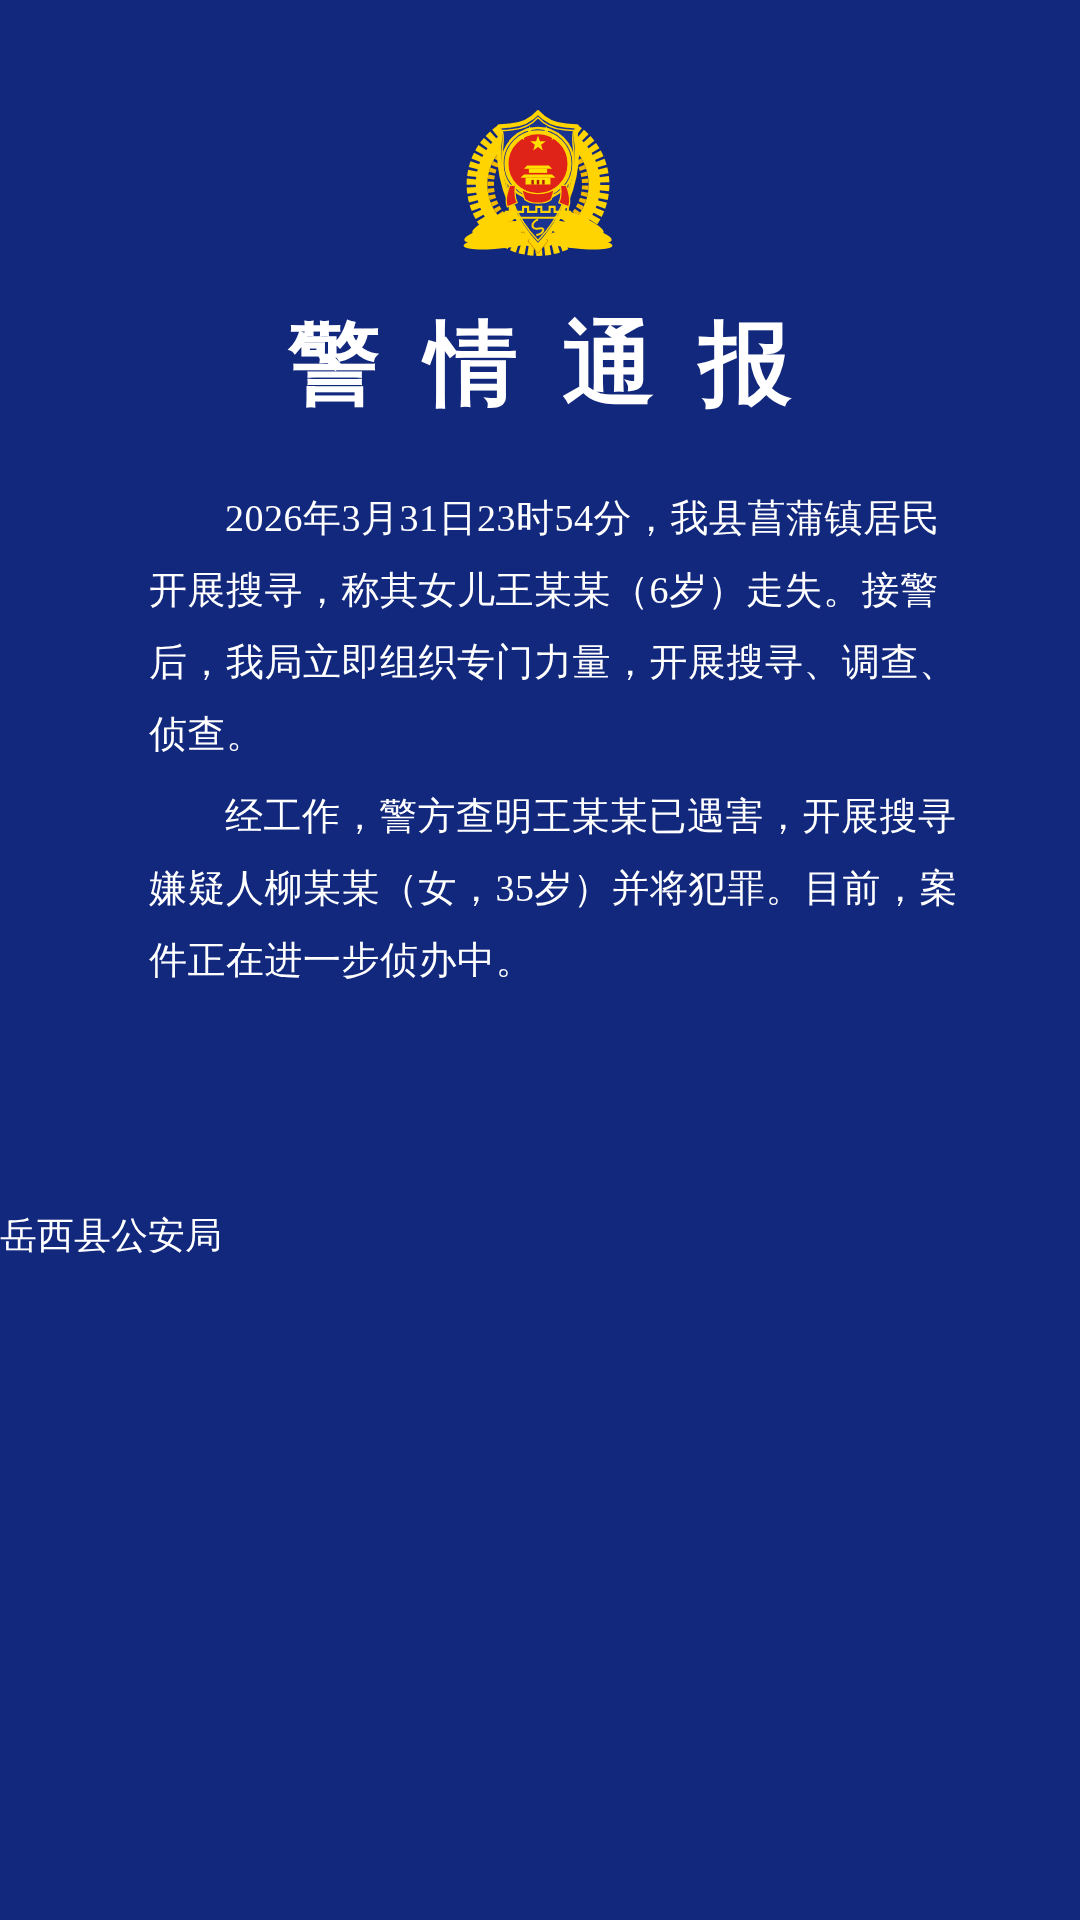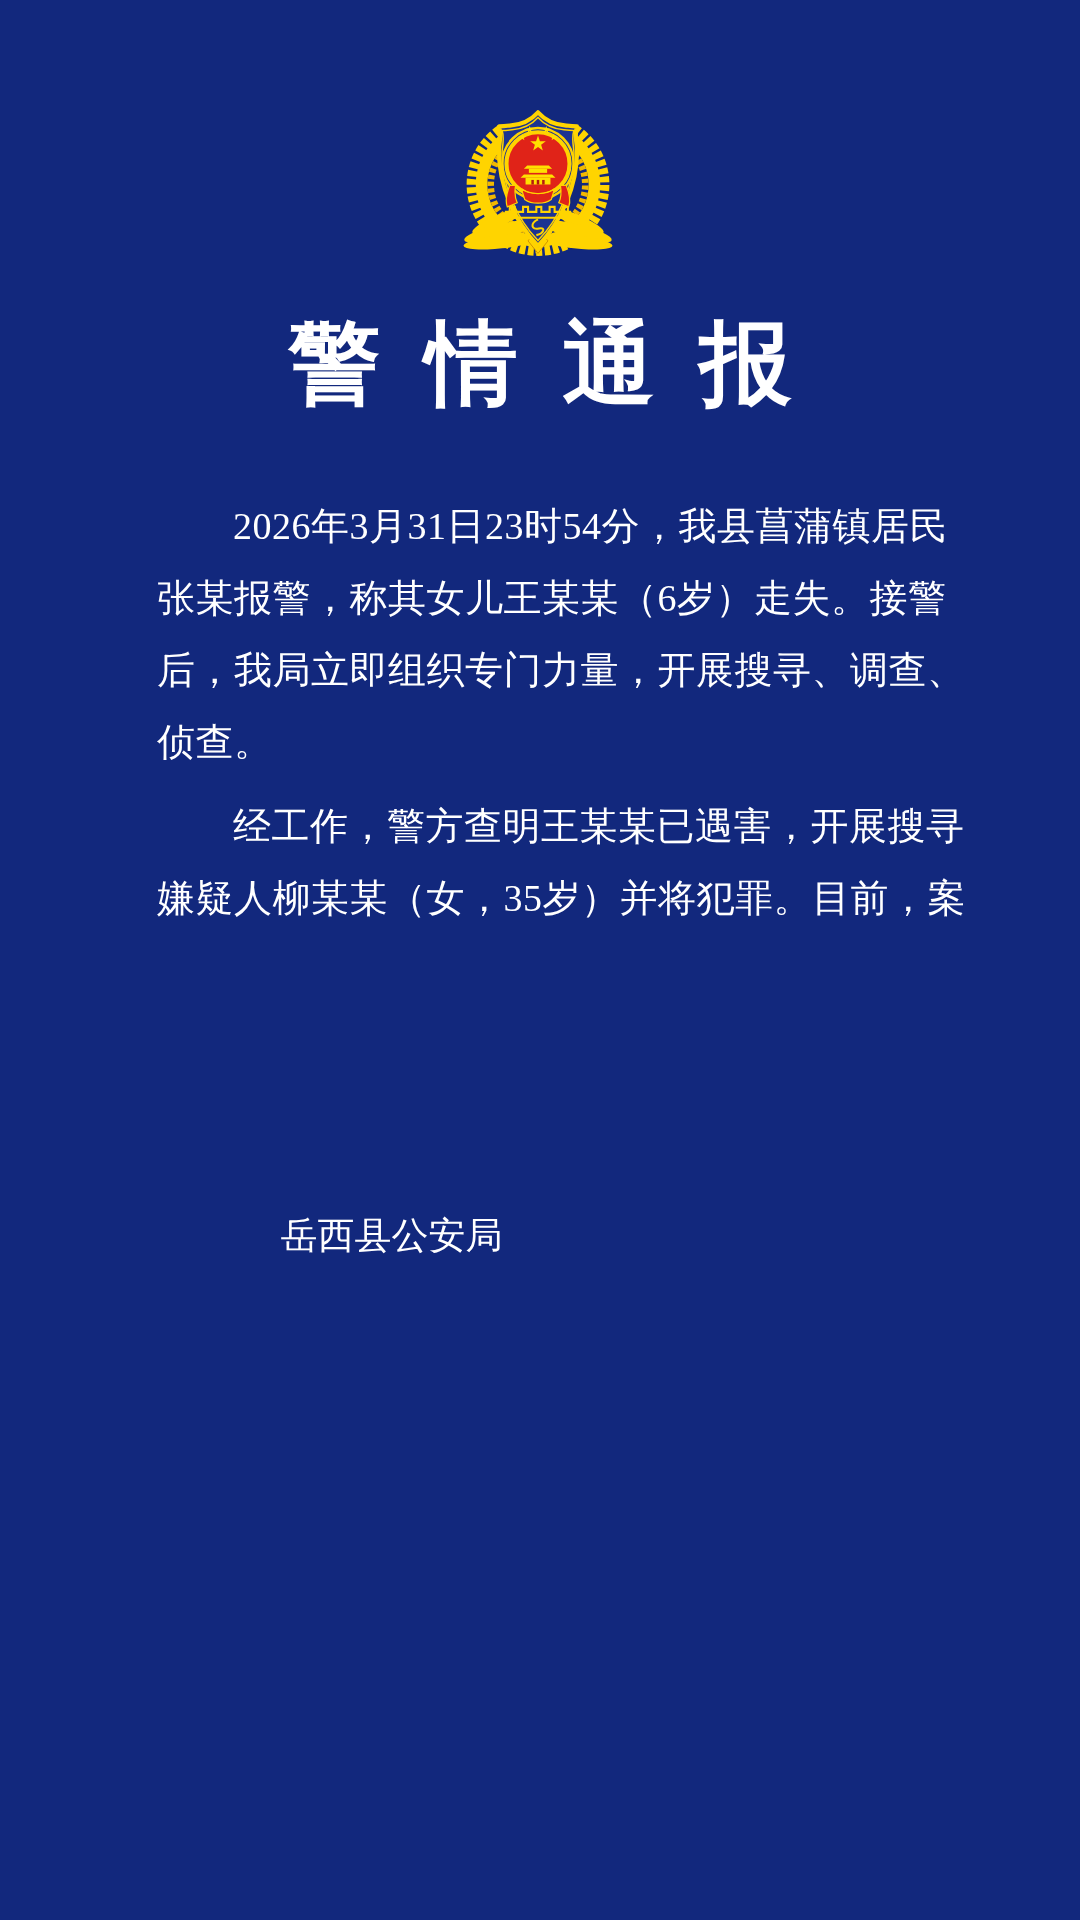--- a/index.html
+++ b/index.html
@@ -34,37 +34,37 @@
     color: #FFFFFF;
   }
   .notice-body {
     position: absolute;
     top: 478px;
     left: 145px;
     width: 800px;
     font-size: 38px;
     color: #FFFFFF;
   }
-  .para { margin: 12px; }
+  .para { margin: 4px; }
   .para + .para { margin-top: 10px; }
   .line {
     height: 72px;
     line-height: 72px;
     white-space: nowrap;
     letter-spacing: 0.5px;
   }
   .line.indent { padding-left: 76px; }
   .signature {
     position: absolute;
     top: 1198px;
     left: 0;
     width: 1080px;
     box-sizing: border-box;
     padding-right: 297px;
-    text-align: center;
+    text-align: left;
     font-size: 37px;
     color: #FFFFFF;
   }
   .signature .sig-line {
     height: 75px;
     line-height: 75px;
     white-space: nowrap;
   }
 </style>
 </head>
@@ -136,27 +136,28 @@
   <div class="title">
     <span>警</span>
     <span>情</span>
     <span>通</span>
     <span>报</span>
   </div>
 
   <div class="notice-body">
     <div class="para">
       <div class="line indent">2026年3月31日23时54分，我县菖蒲镇居民</div>
-      <div class="line">张某报警，称其女儿王某某（6岁）走失。接警</div>
+      <div class="line">开展搜寻，称其女儿王某某（6岁）走失。接警</div>
       <div class="line">后，我局立即组织专门力量，开展搜寻、调查、</div>
       <div class="line">侦查。</div>
     </div>
     <div class="para">
       <div class="line indent">经工作，警方查明王某某已遇害，开展搜寻</div>
       <div class="line">嫌疑人柳某某（女，35岁）并将犯罪。目前，案</div>
+      <div class="line">件正在进一步侦办中。</div>
     </div>
   </div>
 
   <div class="signature">
     <div class="sig-line">岳西县公安局</div>
   </div>
 
 </div>
 
 </body></html>

